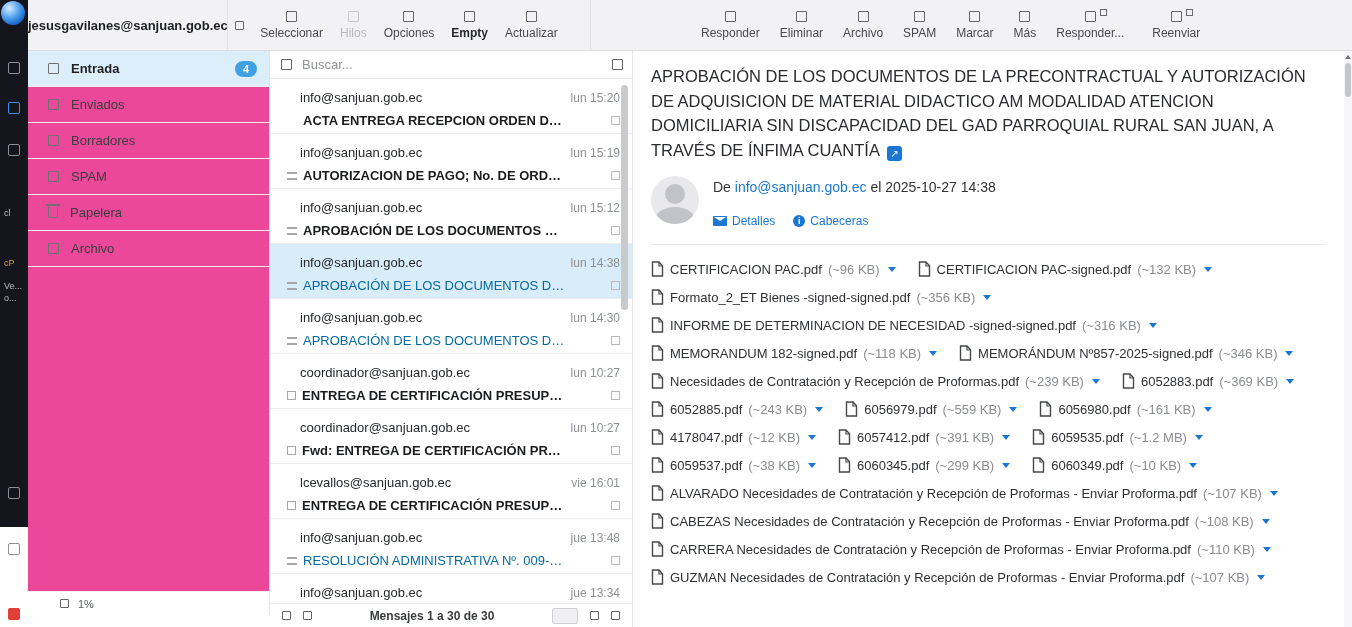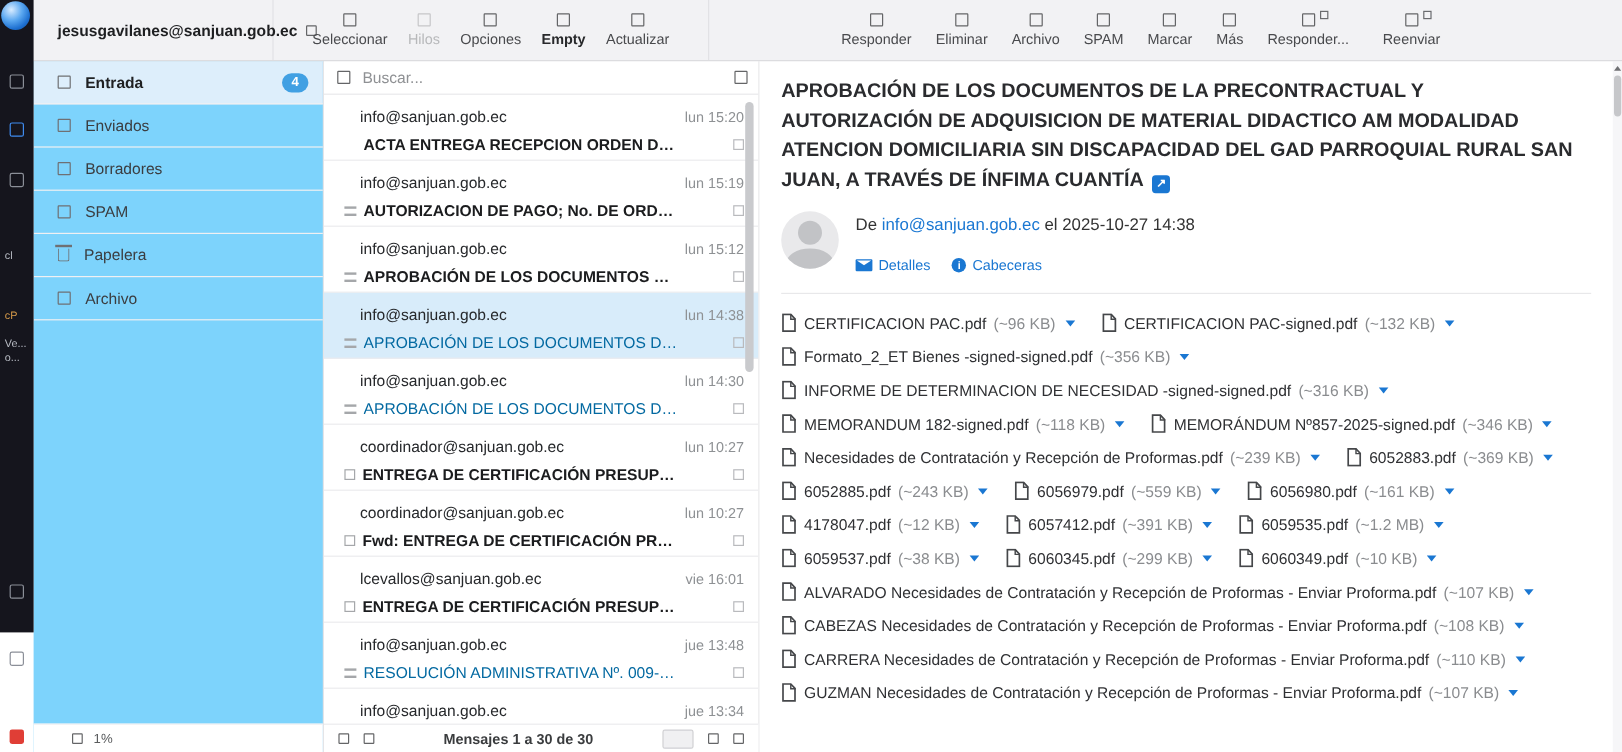--- a/index.html
+++ b/index.html
@@ -15,37 +15,37 @@
   .tb-text{position:absolute;left:4px;color:#b8bcc4;font-size:9px;line-height:10px;white-space:nowrap}
   .tb-text.orange{color:#d79b4a}
   .tb-red{position:absolute;left:8px;width:12px;height:12px;background:#e03e36;border-radius:2px}
   .s1{top:62px}.s2{top:102px}.s3{top:144px}
   .t1{top:208px}.t2{top:258px}.t3{top:281px}.t4{top:293px}
   .s4{top:487px}.s5{top:543px}.s6{top:608px}
 
   
   .topbar{position:absolute;left:28px;top:0;width:1324px;height:51px;background:#f2f2f4;
           border-bottom:1px solid #dcdcdf;display:flex;z-index:5}
-  .acct{width:200px;display:flex;align-items:center;gap:7px;padding-left:20px;
+  .acct{width:200px;display:flex;align-items:center;gap:7px;padding-left:0;
         font-weight:bold;font-size:13px;color:#1e1f21;border-right:1px solid #e2e2e5}
   .sqicon{display:inline-block;width:11px;height:11px;border:1.5px solid #646567;border-radius:1px;flex:none}
   .sqicon.small{width:9px;height:9px;border-width:1px}
   .ltb{width:363px;display:flex;align-items:center;justify-content:center;gap:17px;border-right:1px solid #e2e2e5}
   .mtb{flex:1;display:flex;align-items:center;gap:20px;padding-left:110px}
   .tbi{display:flex;flex-direction:column;align-items:center;gap:4px;font-size:12px;color:#494a4d;cursor:default}
   .tbi .iconwrap{position:relative;height:12px;display:flex;align-items:center}
   .tbi .mini{display:none;position:absolute;right:-11px;top:-1px;width:7px;height:7px;border:1px solid #6a6b6e}
   .tbi.split .mini{display:block}
   .tbi.split{margin-right:8px}
   .tbi.disabled{color:#b7b8ba}
   .tbi.disabled .sqicon{border-color:#c6c6c8}
   .tbi.strong{font-weight:bold;color:#28292b}
 
   
-  .folders{position:absolute;left:28px;top:51px;width:242px;bottom:0;background:#7dd3fc;border-right:1px solid #e4e4e7}
+  .folders{position:absolute;left:28px;top:51px;width:242px;bottom:12px;background:#ec4899;border-right:1px solid #e4e4e7}
   .frow{display:flex;align-items:center;gap:12px;height:36px;padding:0 12px 0 20px;
         border-bottom:1px solid #f0f0f2;font-size:13px;color:#3b3d40;cursor:default}
   .frow.selected{background:#ddeefb;font-weight:bold;color:#1f2022}
   .ficon{width:11px;height:11px;border:1.5px solid #6f7073;border-radius:1px;flex:none}
   .ficon.v-trash{width:10px;height:11px;border:1.5px solid #6f7073;border-top:none;border-radius:0 0 2px 2px;position:relative}
   .ficon.v-trash::before{content:"";position:absolute;left:-3px;top:-3px;width:14px;height:2px;background:#6f7073}
   .badge{margin-left:auto;background:#41a0e3;color:#fff;font-size:11px;font-weight:bold;border-radius:9px;padding:2px 8px;line-height:12px}
   .badge:empty{display:none}
   .ffoot{position:absolute;left:0;right:0;bottom:0;height:24px;background:#fff;border-top:1px solid #f0f0f2;
          display:flex;align-items:center;gap:9px;padding-left:32px;font-size:11px;color:#5a5c5e}
@@ -70,21 +70,21 @@
   .mrow.unread .subj{font-weight:bold;color:#1b1c1e}
   .flag{width:9px;height:9px;border:1px solid #b9babd;flex:none;margin-left:auto}
   .mscroll{position:absolute;right:4px;top:34px;width:7px;height:225px;background:#c9cacd;border-radius:4px;z-index:3}
   .lfoot{position:absolute;left:0;right:0;bottom:0;height:24px;background:#fff;border-top:1px solid #ececee;
          display:flex;align-items:center;gap:12px;padding:0 12px;font-size:12px}
   .lfoot .cnt{flex:1;text-align:center;font-weight:bold;color:#3a3c3e}
   .pagebox{width:26px;height:16px;background:#f0f0f2;border:1px solid #d0d0d3;border-radius:2px}
 
   
   .reader{position:absolute;left:633px;top:51px;right:0;bottom:0;background:#fff;overflow:hidden}
-  .subject{margin:13px 40px 0 18px;max-width:700px;font-size:16.5px;line-height:24.5px;font-weight:bold;color:#2a2b2e}
+  .subject{margin:13px 40px 0 18px;max-width:700px;font-size:16.5px;line-height:24.5px;font-weight:normal;color:#2a2b2e}
   .extlink{display:inline-block;width:15px;height:15px;background:#1a77d2;border-radius:3px;margin-left:7px;
            color:#fff;font-size:10px;line-height:15px;text-align:center;vertical-align:-1px;cursor:pointer}
   .extlink::before{content:"\2197"}
   .fromrow{display:flex;gap:14px;margin:14px 18px 0}
   .avatar{width:48px;height:48px;border-radius:50%;background:#e9e9eb;position:relative;overflow:hidden;flex:none}
   .avatar::before{content:"";position:absolute;left:14px;top:8px;width:20px;height:20px;border-radius:50%;background:#c2c3c6}
   .avatar::after{content:"";position:absolute;left:4px;top:31px;width:40px;height:26px;border-radius:50% 50% 0 0;background:#c2c3c6}
   .fmeta{padding-top:3px}
   .fline{font-size:14px;color:#333}
   .fline a{color:#1a77d2;text-decoration:none;cursor:pointer}

